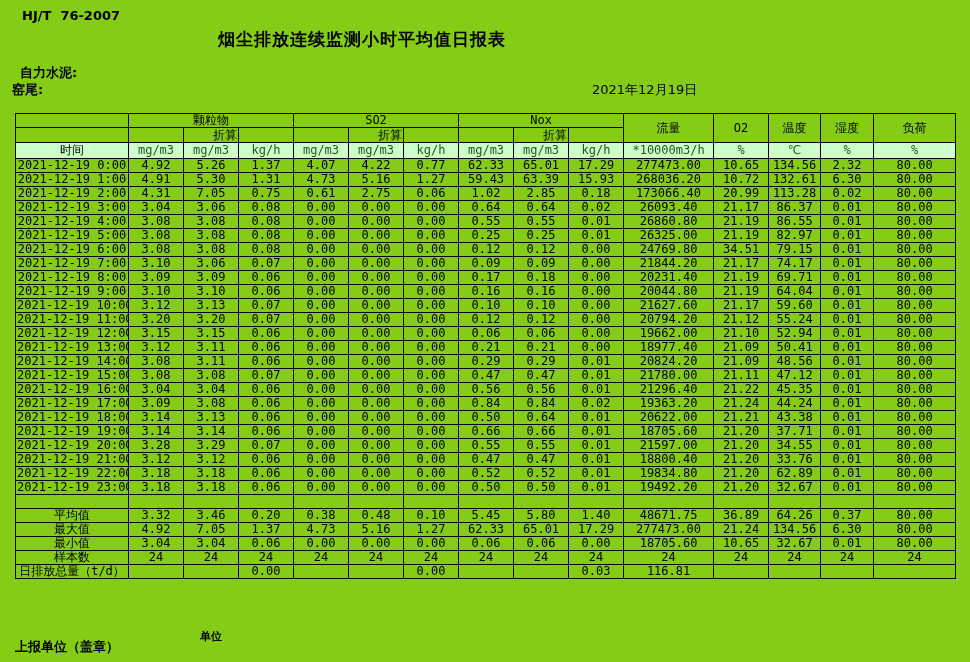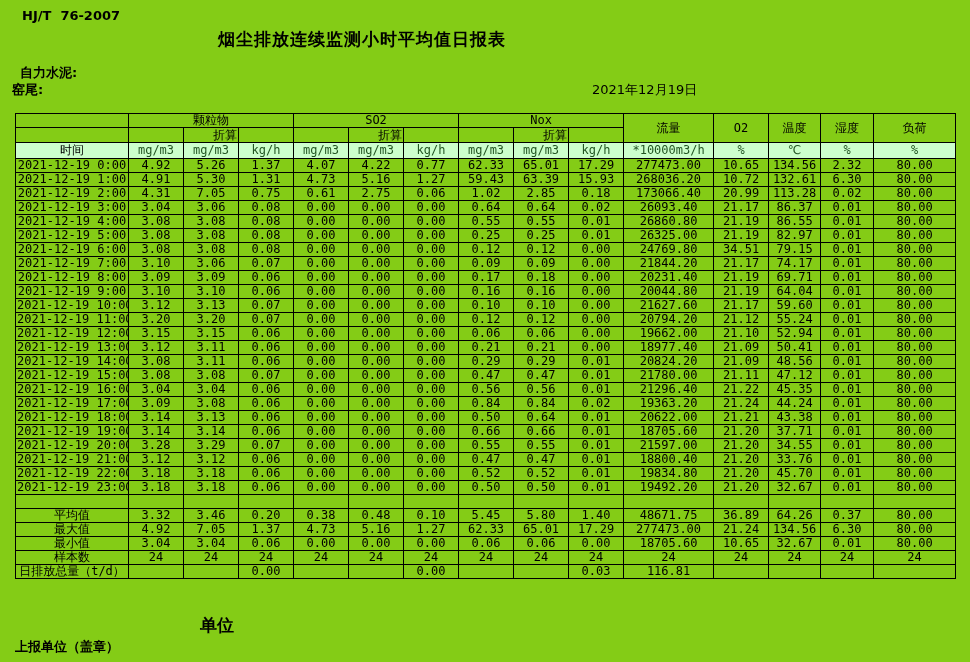--- a/index.html
+++ b/index.html
@@ -17,21 +17,21 @@
   thead td{font-family:"DejaVu Sans","Liberation Sans",sans-serif;}
   tr.h1 td{height:13px;}
   tr.h2 td{height:14px;text-align:right;}
   tr.units td{height:15px;background:#ccffcc;color:#225522;margin-top:20px;}
   tr.units td.time-head{color:#000;font-weight:normal;}
   td.bb-none{border-bottom:none;}
   td.bt-none{border-top:none;}
   td.left{text-align:left;padding-left:4px;}
   .ftr-note{position:absolute;left:22px;top:614px;font-weight:bold;font-size:13px;}
   .ftr-report-unit{position:absolute;left:15px;top:638px;font-weight:bold;font-size:13px;}
-  .ftr-unit{position:absolute;left:200px;top:614px;font-weight:bold;font-size:17px;}
+  .ftr-unit{position:absolute;left:200px;top:629px;font-weight:bold;font-size:11px;}
 </style>
 </head>
 <body>
 
 <div id="page">
 
   <div class="hdr-std">HJ/T  76-2007</div>
   <div class="hdr-title">烟尘排放连续监测小时平均值日报表</div>
   <div class="hdr-company">自力水泥:</div>
   <div class="hdr-station">窑尾:</div>
@@ -478,21 +478,21 @@
           <td>3.18</td>
           <td>0.06</td>
           <td>0.00</td>
           <td>0.00</td>
           <td>0.00</td>
           <td>0.52</td>
           <td>0.52</td>
           <td>0.01</td>
           <td>19834.80</td>
           <td>21.20</td>
-          <td>45.70</td>
+          <td>62.89</td>
           <td>0.01</td>
           <td>80.00</td>
         </tr>
         <tr>
           <td>2021-12-19 23:00</td>
           <td>3.18</td>
           <td>3.18</td>
           <td>0.06</td>
           <td>0.00</td>
           <td>0.00</td>

